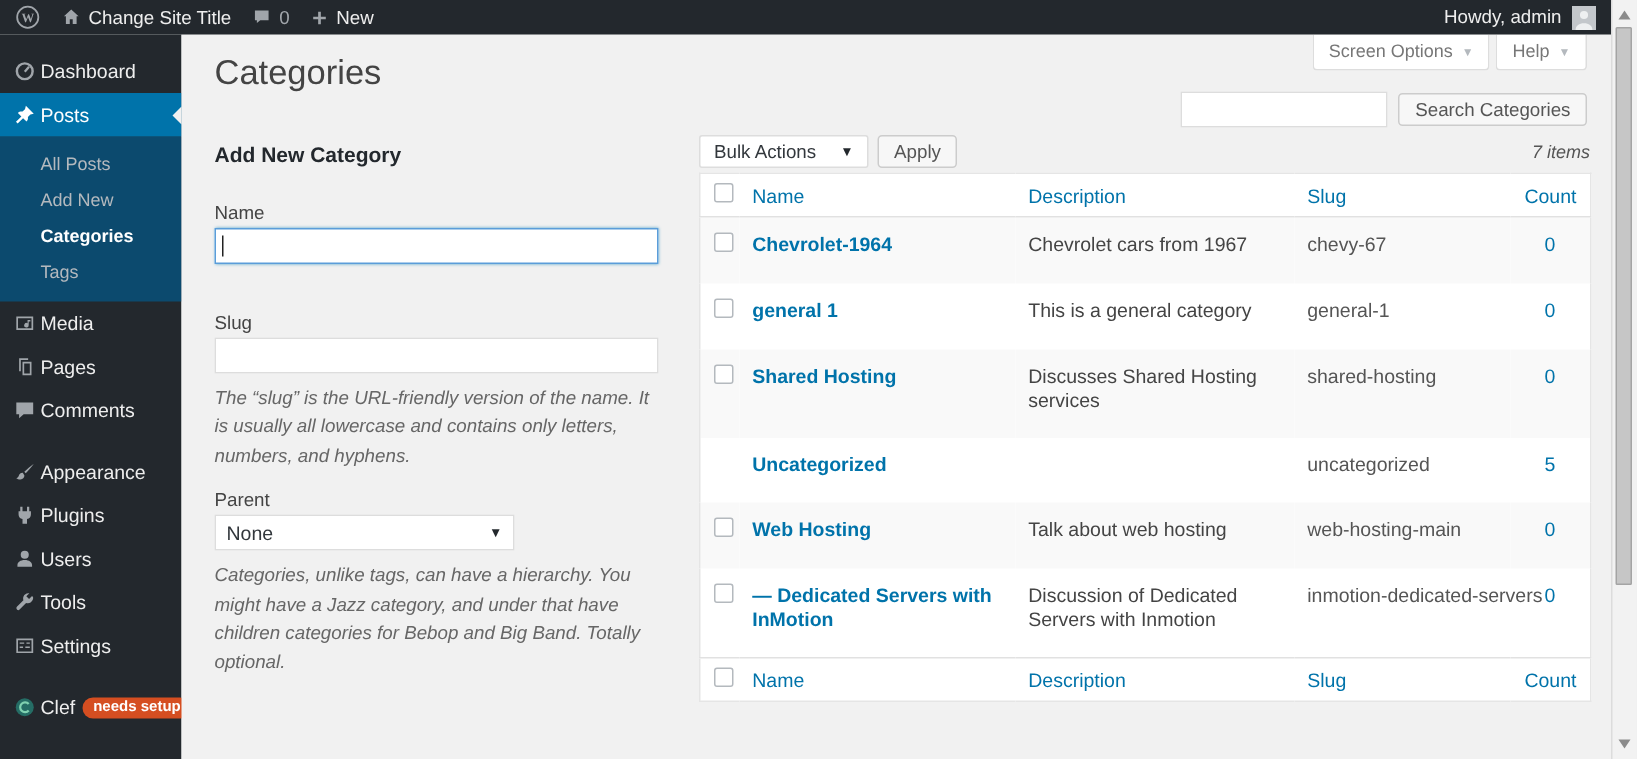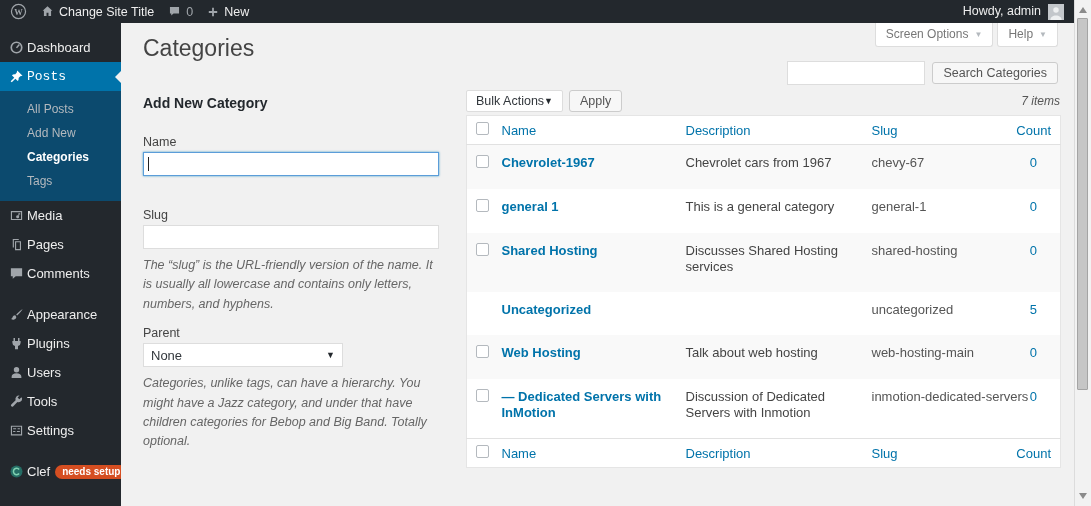--- a/index.html
+++ b/index.html
@@ -13,21 +13,21 @@
   .ab-icon { display:inline-flex; color:#a0a5aa; }
   .ab-count { color:#a0a5aa; }
   .ab-right { margin-left:auto; display:flex; align-items:flex-start; gap:7px; }
   .avatar { width:16px; height:16px; display:inline-block; }
 
   
   .sidebar { position:absolute; left:0; top:23px; width:121px; bottom:0; background:#23282d; color:#eee; }
   .menu { padding-top:10px; }
   .menu-item { display:flex; align-items:center; gap:3px; padding:7px 9px; font-size:13px; color:#eee; position:relative; cursor:pointer; }
   .menu-item .mi-icon { display:inline-flex; color:#a0a5aa; width:15px; height:15px; flex:0 0 15px; }
-  .menu-item.active { background:#0073aa; color:#fff;font-family:Liberation Mono, monospace; }
+  .menu-item.active { background:#0073aa; color:#fff; }
   .menu-item.active .mi-icon { color:#fff; }
   .menu-item.muted { color:#a0a5aa; }
   .menu-arrow { position:absolute; right:0; top:50%; margin-top:-6px; width:0; height:0; border-top:6px solid transparent; border-bottom:6px solid transparent; border-right:6px solid #f1f1f1; }
   .submenu { background:#0c4a6e; padding:6px 15px 8px; }
   .submenu-item { padding:5px 12px; font-size:12px; color:#b4b9be; cursor:pointer; }
   .submenu-item.active { color:#fff; font-weight:bold; }
   .menu-gap { height:12px; }
   .badge { background:#d54e21; color:#fff; font-size:10px; font-weight:bold; border-radius:9px; padding:1px 7px 2px; margin-left:2px; white-space:nowrap; }
 
   
@@ -58,21 +58,21 @@
   .input-wrap { position:relative; }
   .text-input.focused { border-color:#5b9dd9; box-shadow:0 0 2px rgba(30,140,190,.8); }
   .caret-bar { position:absolute; left:5px; top:5px; width:1px; height:14px; background:#222; }
   .help { font-size:12.5px; font-style:italic; color:#666; margin-top:7px; line-height:1.55; }
   .fake-select { width:200px; height:24px; border:1px solid #ddd; background:#fff; display:flex; align-items:center; font-size:13px; color:#32373c; padding:0 7px; cursor:pointer; }
   .fake-select .arr { margin-left:auto; font-size:9px; color:#23282d; }
 
   
   .table-col { position:absolute; left:345px; top:66px; width:594px; }
   .bulkbar { display:flex; align-items:center; height:24px; margin-bottom:2px; }
-  .bulk-select { display:inline-flex; align-items:center; background:#fff; border:1px solid #ddd; border-radius:2px; padding:3px 9px; font-size:12.5px; color:#32373c; cursor:pointer; }
+  .bulk-select { display:inline-flex; align-items:center; background:#fff; border:1px solid #ddd; border-radius:2px; padding:3px 9px; font-size:12.5px; color:#32373c; gap:16px; cursor:pointer; }
   .bulk-select .arr { font-size:9px; color:#23282d; }
   .apply-btn { margin-left:6px; }
   .items-count { margin-left:auto; font-style:italic; color:#555; font-size:12px; }
   table.cat-table { width:100%; table-layout:fixed; border-collapse:collapse; background:#fff; border:1px solid #e5e5e5; }
   .cat-table th { text-align:left; font-weight:400; font-size:13px; padding:6px 9px; background:#fff; }
   .cat-table thead th { border-bottom:1px solid #e1e1e1; }
   .cat-table tfoot th { border-top:1px solid #e1e1e1; }
   .col-link { color:#0073aa; }
   .cat-table td { font-size:13px; padding:10px 9px 17px; vertical-align:top; line-height:16px; }
   .cat-table tbody tr:nth-child(odd) { background:#f9f9f9; }
@@ -305,21 +305,21 @@
             <th class="cb-col"><span class="cb"></span></th>
             <th class="name-col"><a class="col-link">Name</a></th>
             <th class="desc-col"><a class="col-link">Description</a></th>
             <th class="slug-col"><a class="col-link">Slug</a></th>
             <th class="count-col"><a class="col-link">Count</a></th>
           </tr>
         </thead>
       <tbody>
           <tr>
             <td class="cb-col"><span class="cb"></span></td>
-            <td class="name-col"><a class="name-link">Chevrolet-1967</a></td>
+            <td class="name-col"><a class="name-link">Chevrolet-1964</a></td>
             <td class="desc-col">Chevrolet cars from 1967</td>
             <td class="slug-col">chevy-67</td>
             <td class="count-col"><a class="count-link">0</a></td>
           </tr>
           <tr>
             <td class="cb-col"><span class="cb"></span></td>
             <td class="name-col"><a class="name-link">general 1</a></td>
             <td class="desc-col">This is a general category</td>
             <td class="slug-col">general-1</td>
             <td class="count-col"><a class="count-link">0</a></td>

